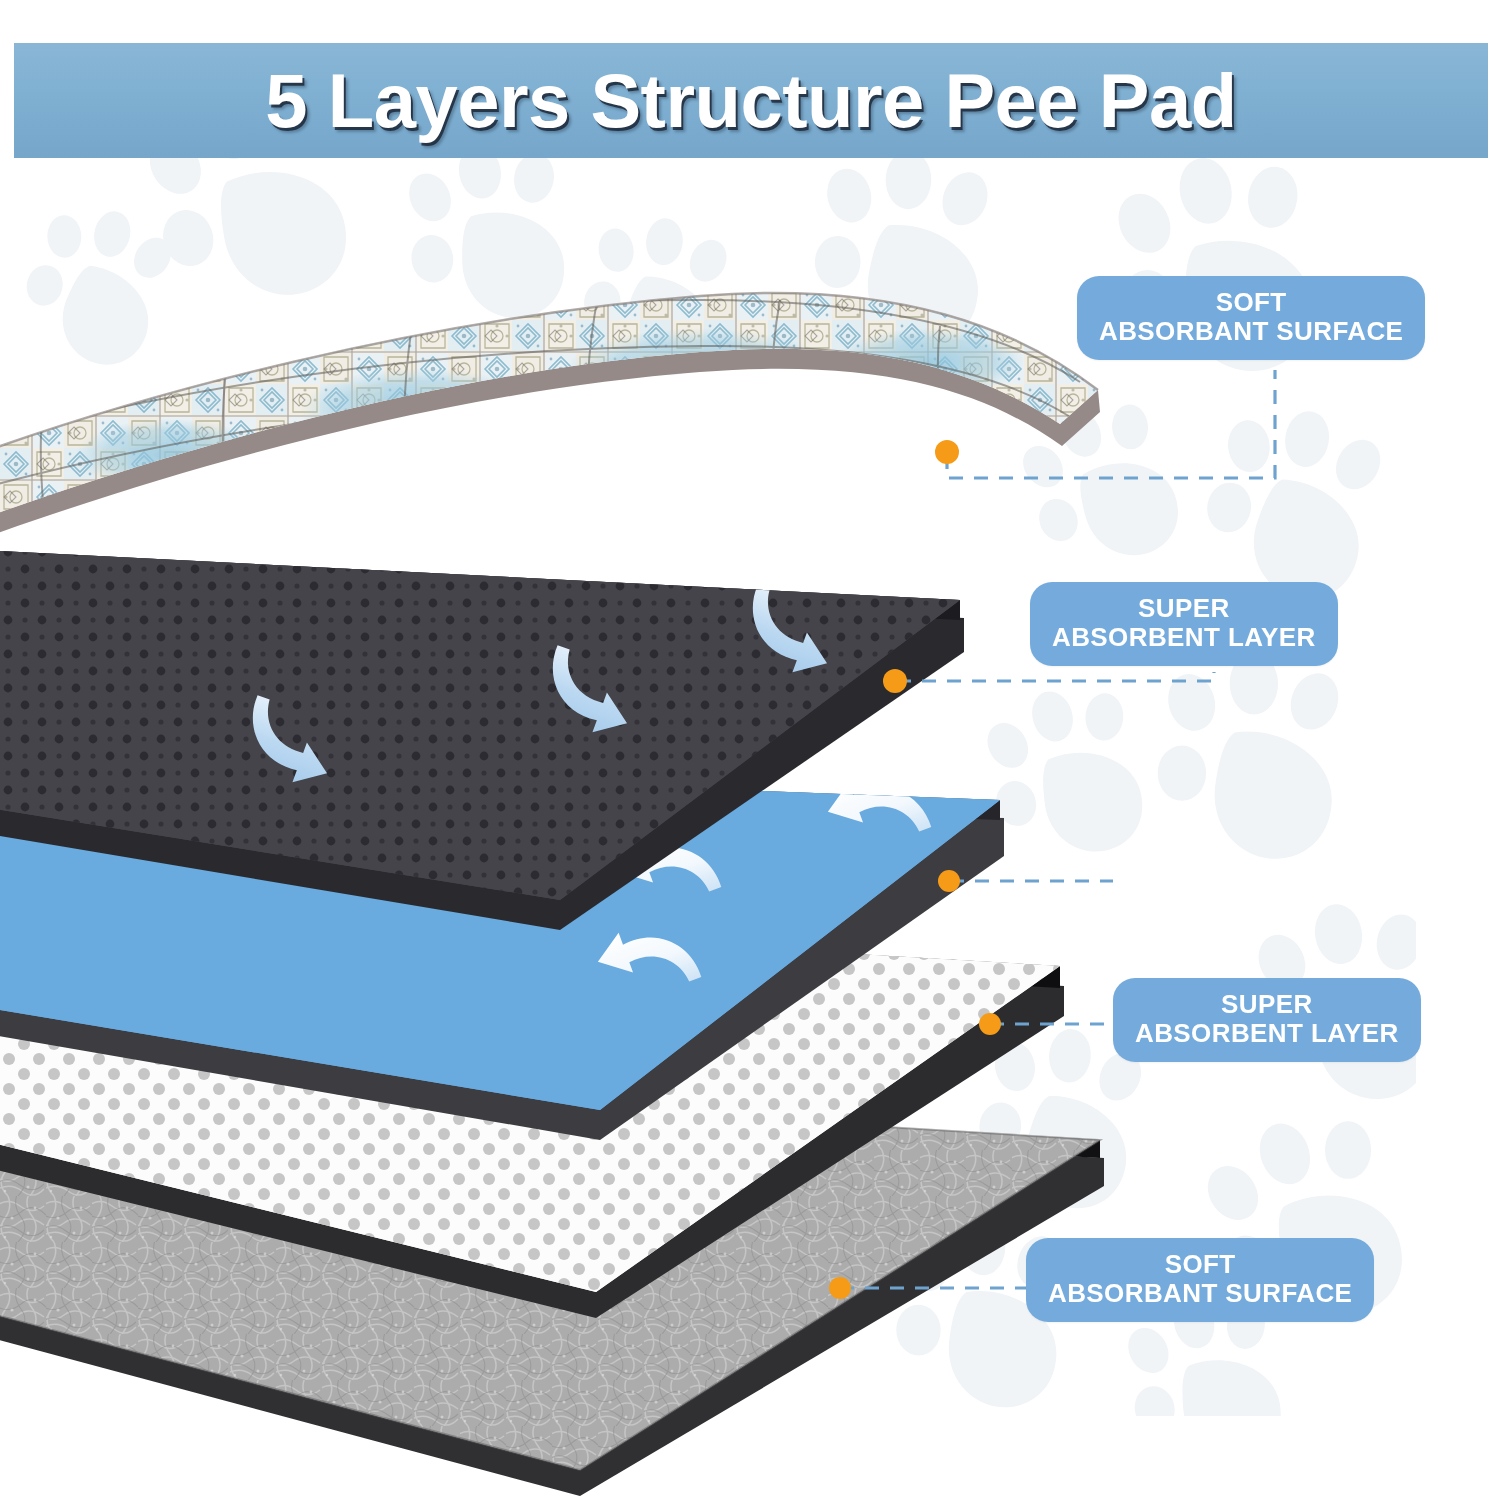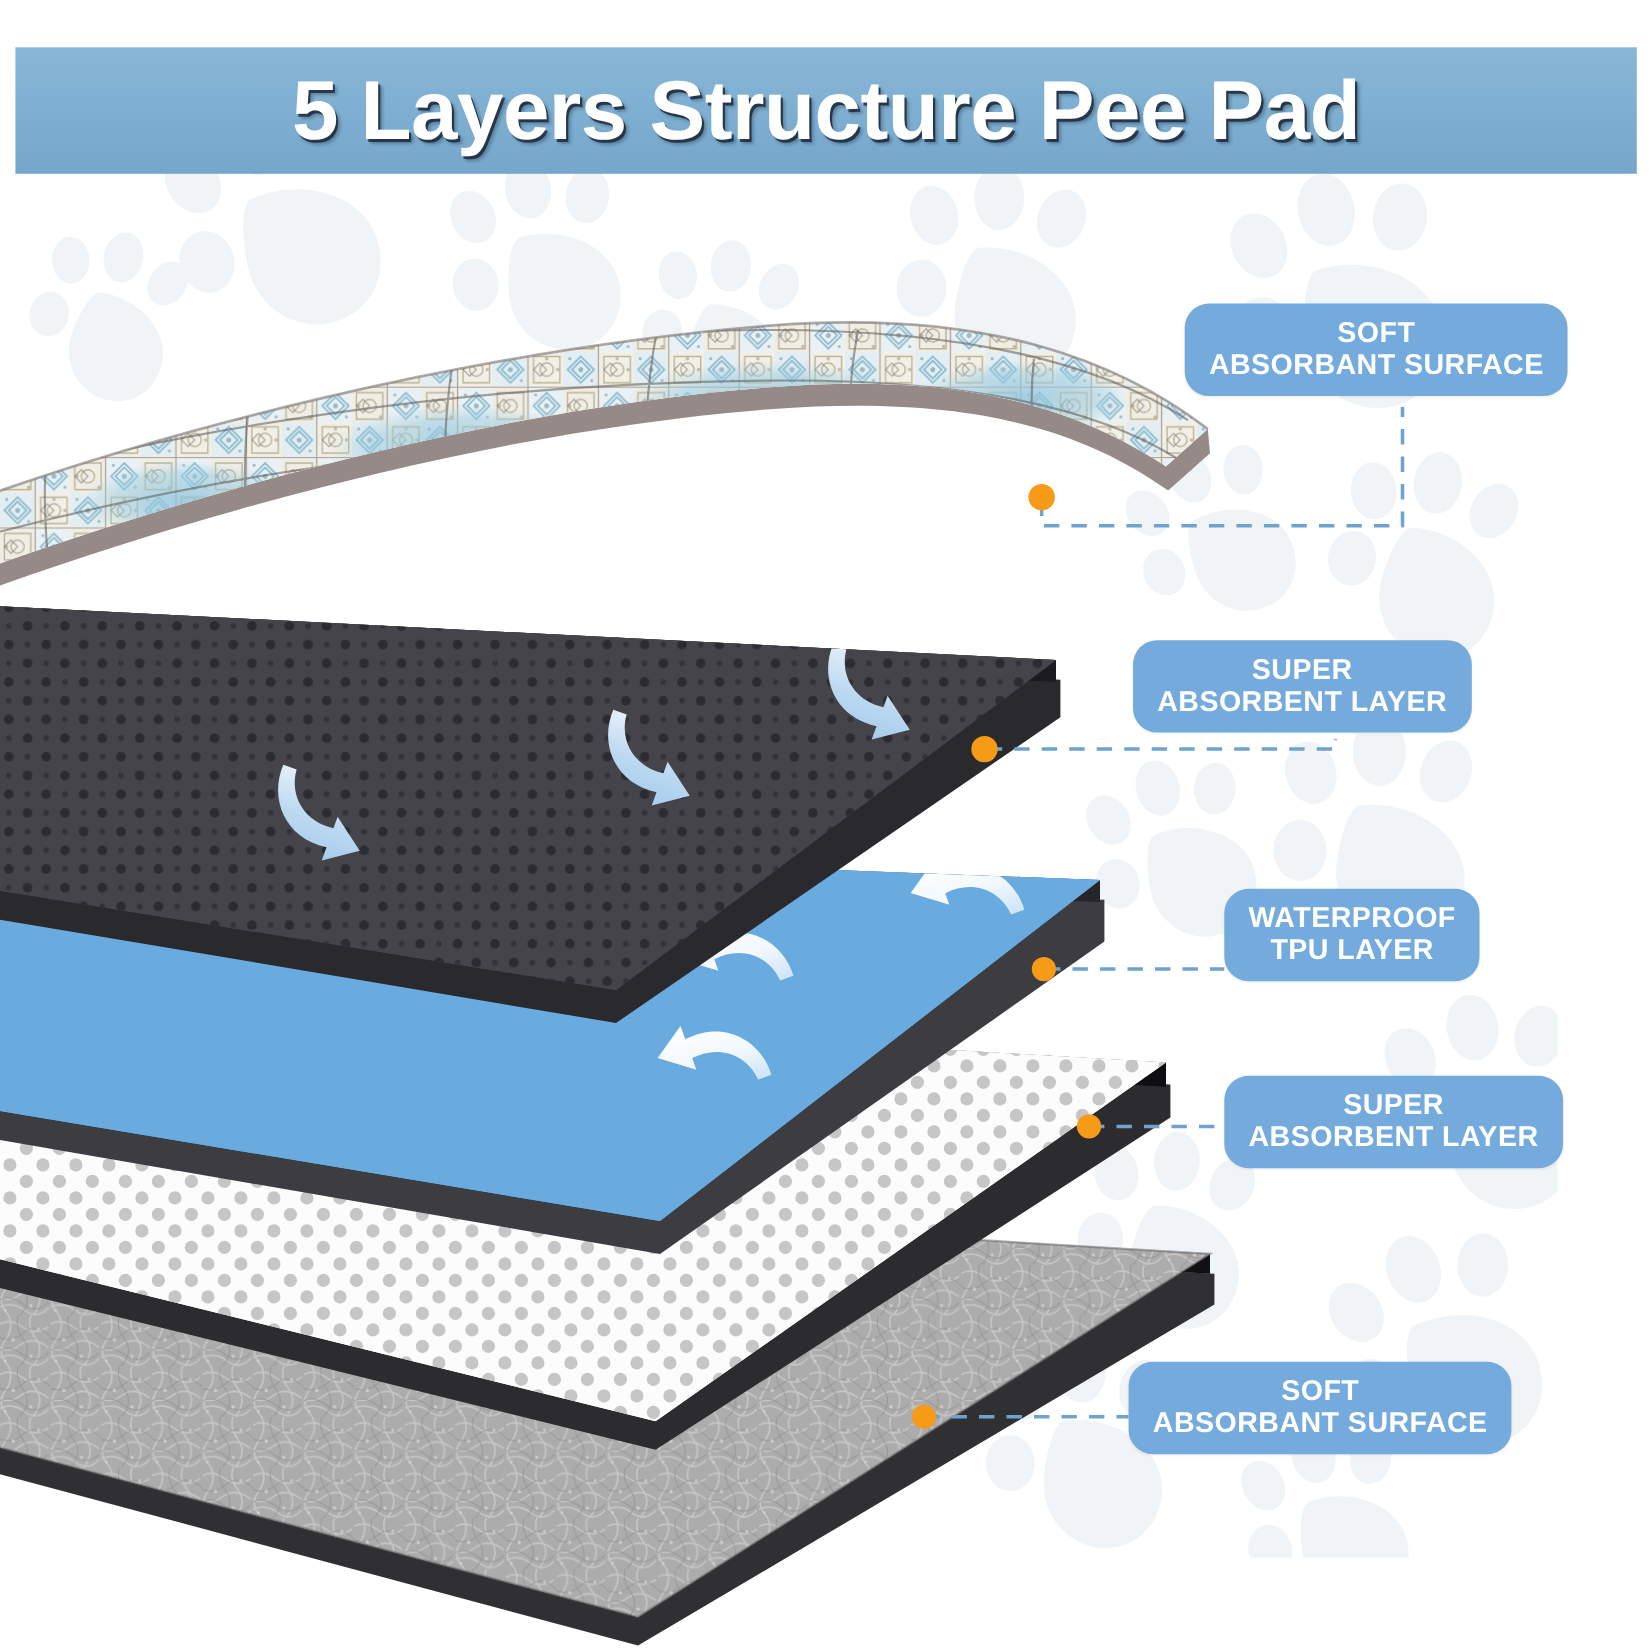--- a/index.html
+++ b/index.html
@@ -355,24 +355,20 @@
   <div class="callout" id="callout-1">
     <span class="l1">SOFT</span>
     <span class="l2">ABSORBANT SURFACE</span>
   </div>
 
   <div class="callout" id="callout-2">
     <span class="l1">SUPER</span>
     <span class="l2">ABSORBENT LAYER</span>
   </div>
 
-  <div class="callout" id="callout-3">
-    <span class="l1">WATERPROOF</span>
-    <span class="l2">TPU LAYER</span>
-  </div>
 
   <div class="callout" id="callout-4">
     <span class="l1">SUPER</span>
     <span class="l2">ABSORBENT LAYER</span>
   </div>
 
   <div class="callout" id="callout-5">
     <span class="l1">SOFT</span>
     <span class="l2">ABSORBANT SURFACE</span>
   </div>

